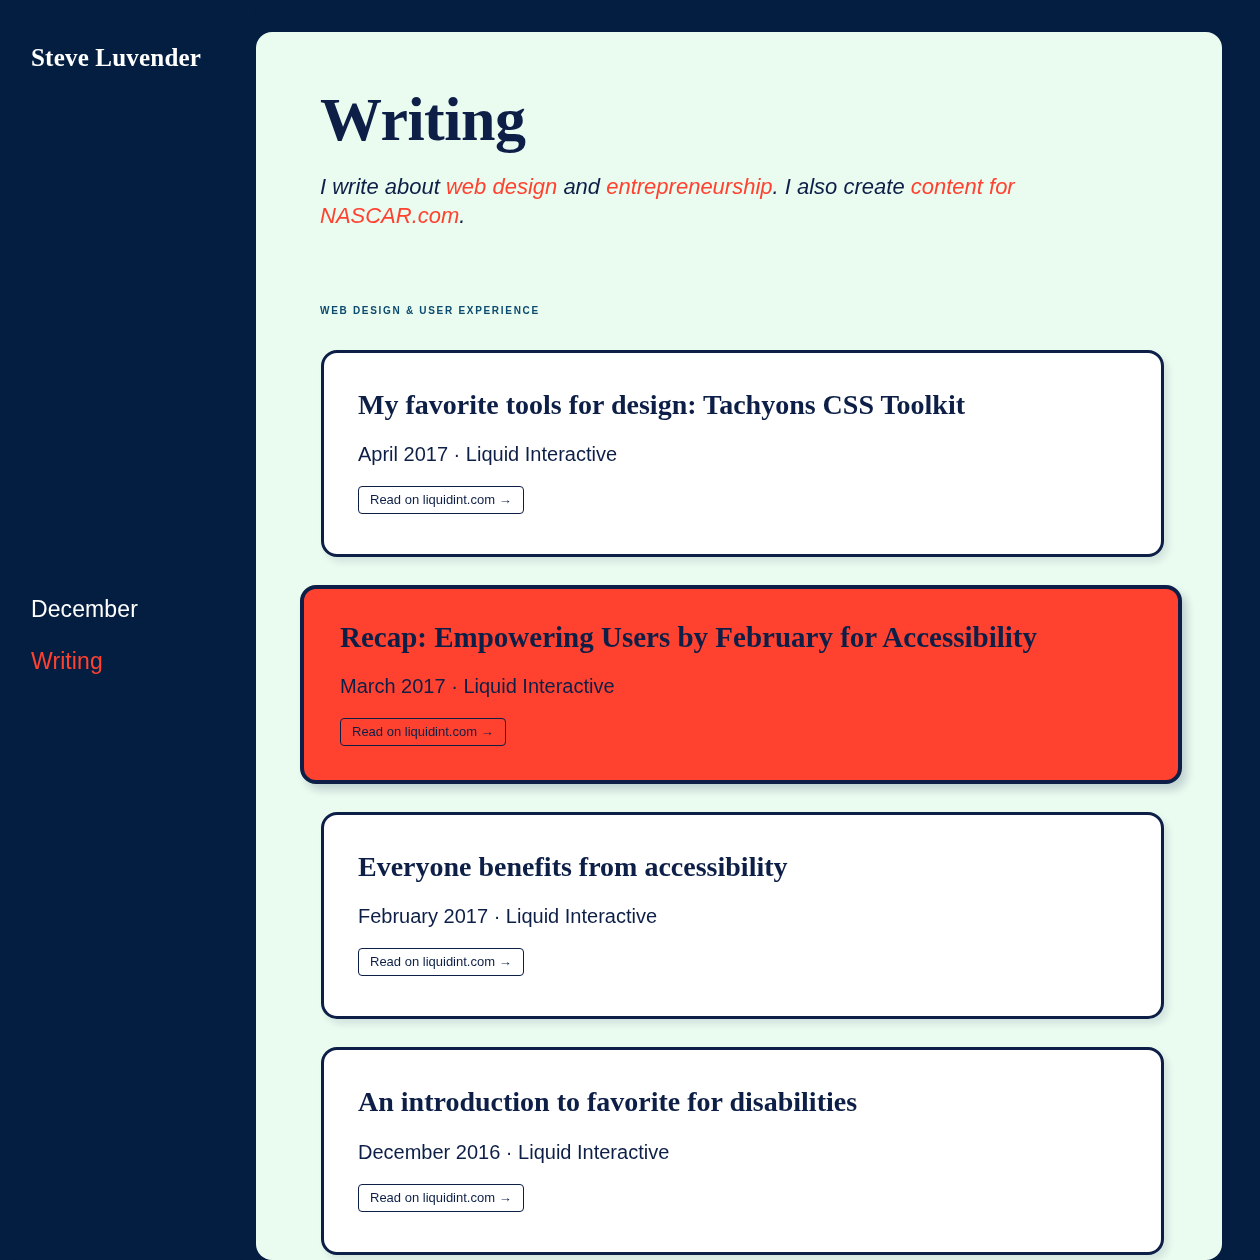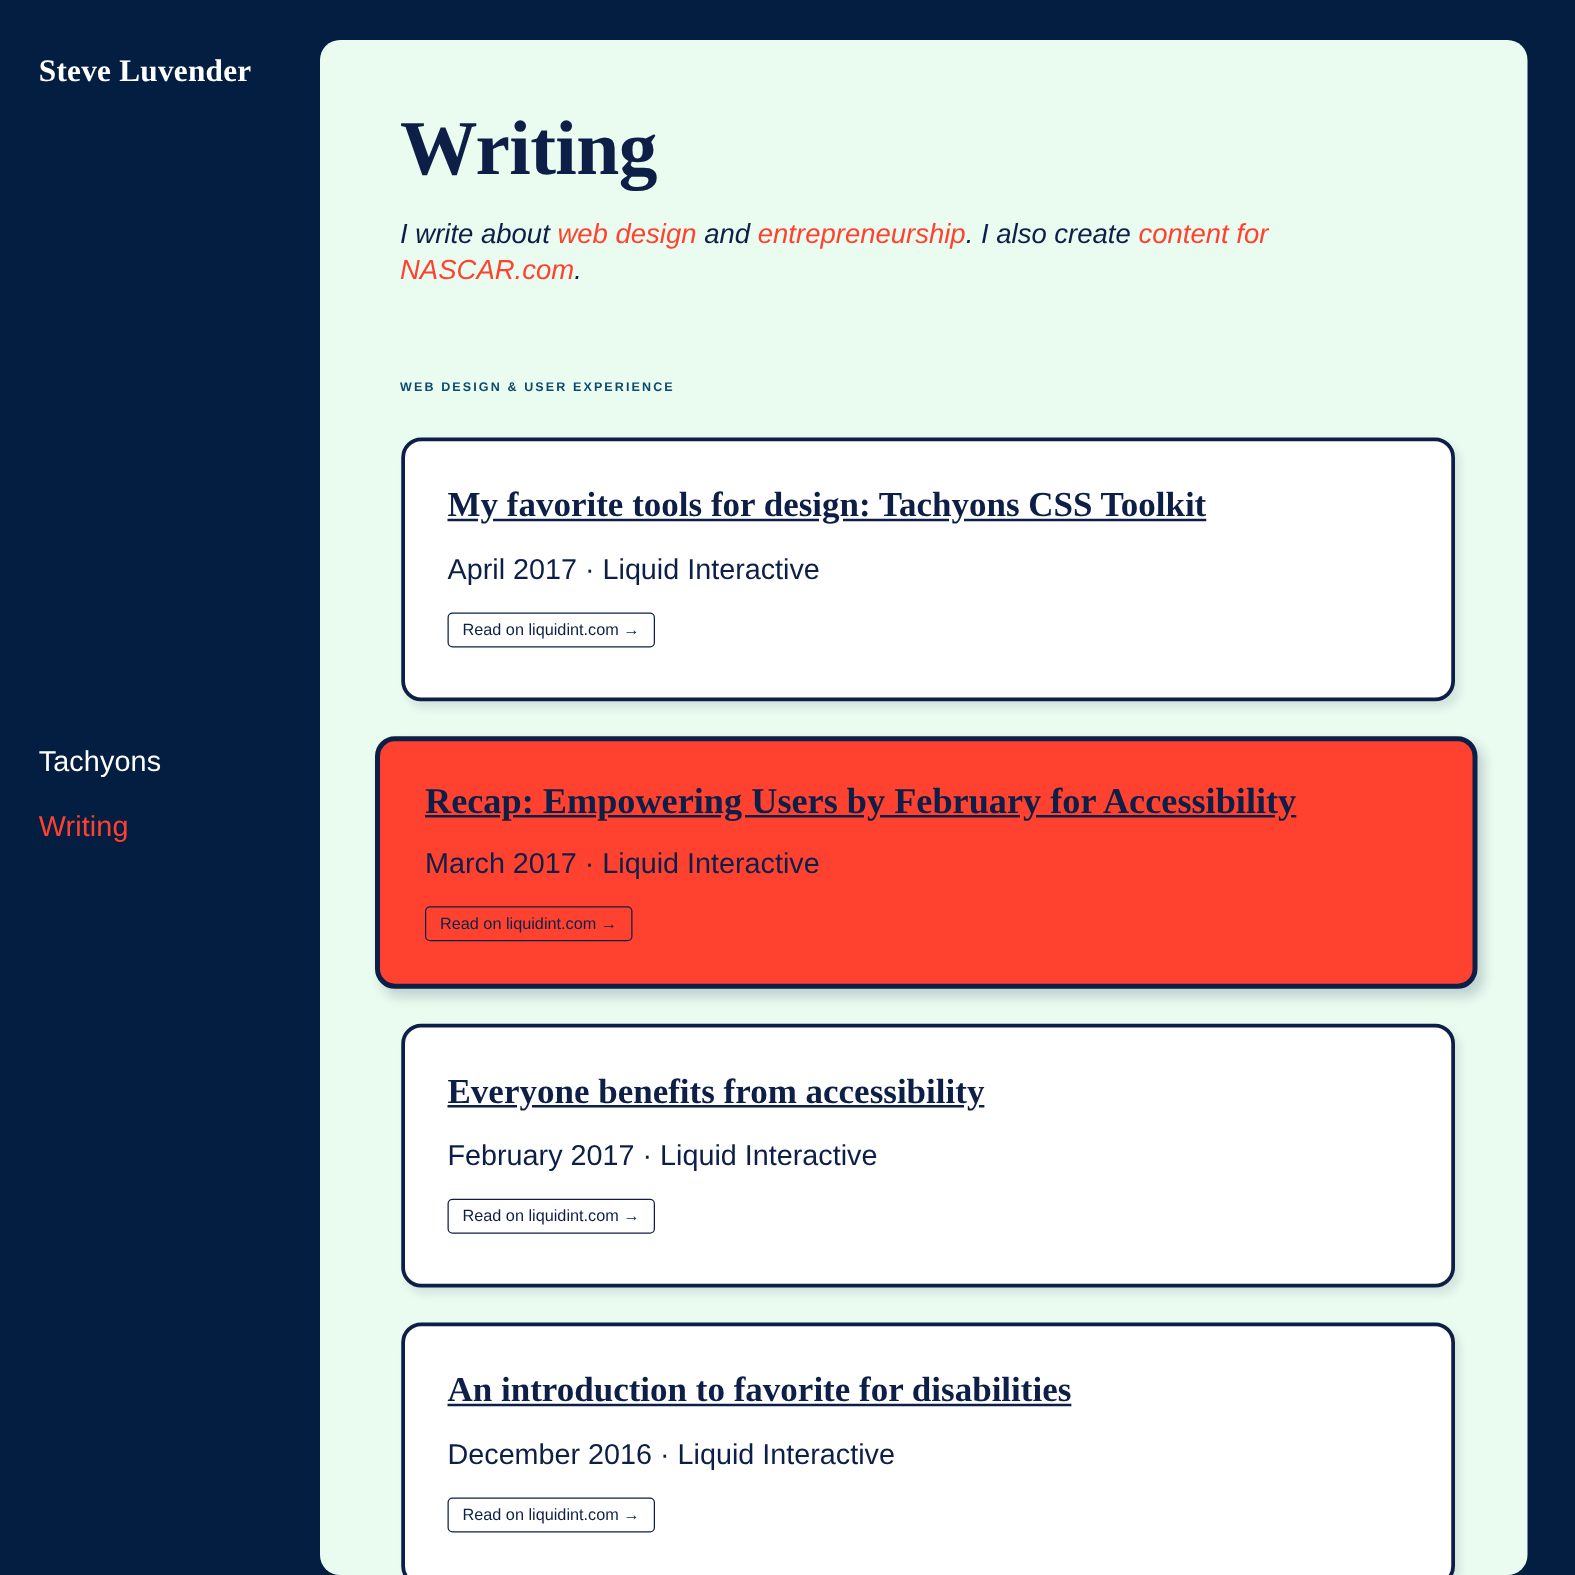--- a/index.html
+++ b/index.html
@@ -149,29 +149,28 @@
     box-shadow: 5px 6px 9px rgba(4,30,66,0.18);
   }
 
   .card-title {
     font-family: "Liberation Serif", serif;
     font-weight: bold;
     font-size: 28px;
     line-height: 1.12;
     color: #0D1F47;
     margin-bottom: 22px;
-    text-decoration: underline;
   }
   .card.featured .card-title {
     font-size: 29px;
     margin-bottom: 20px;
   }
 
   .card-meta {
-    font-size: 23px;
+    font-size: 20px;
     line-height: 1.2;
     color: #0D1F47;
     margin-bottom: 20px;
   }
 
   .card-button {
     display: inline-block;
     border: 1.5px solid #0D1F47;
     border-radius: 4px;
     padding: 6px 11px 7px 11px;
@@ -184,21 +183,21 @@
   }
 </style>
 </head>
 <body>
 
 <div id="sidebar">
 
   <div id="site-title">Steve Luvender</div>
 
   <nav id="sidebar-nav">
-    <a class="nav-item">Tachyons</a>
+    <a class="nav-item">December</a>
     <a class="nav-item active">Writing</a>
   </nav>
 
   <div id="sidebar-footer-sliver"></div>
 </div>
 
 <div id="content-panel">
   <div id="content-inner">
 
     <h1 id="page-title">Writing</h1>

